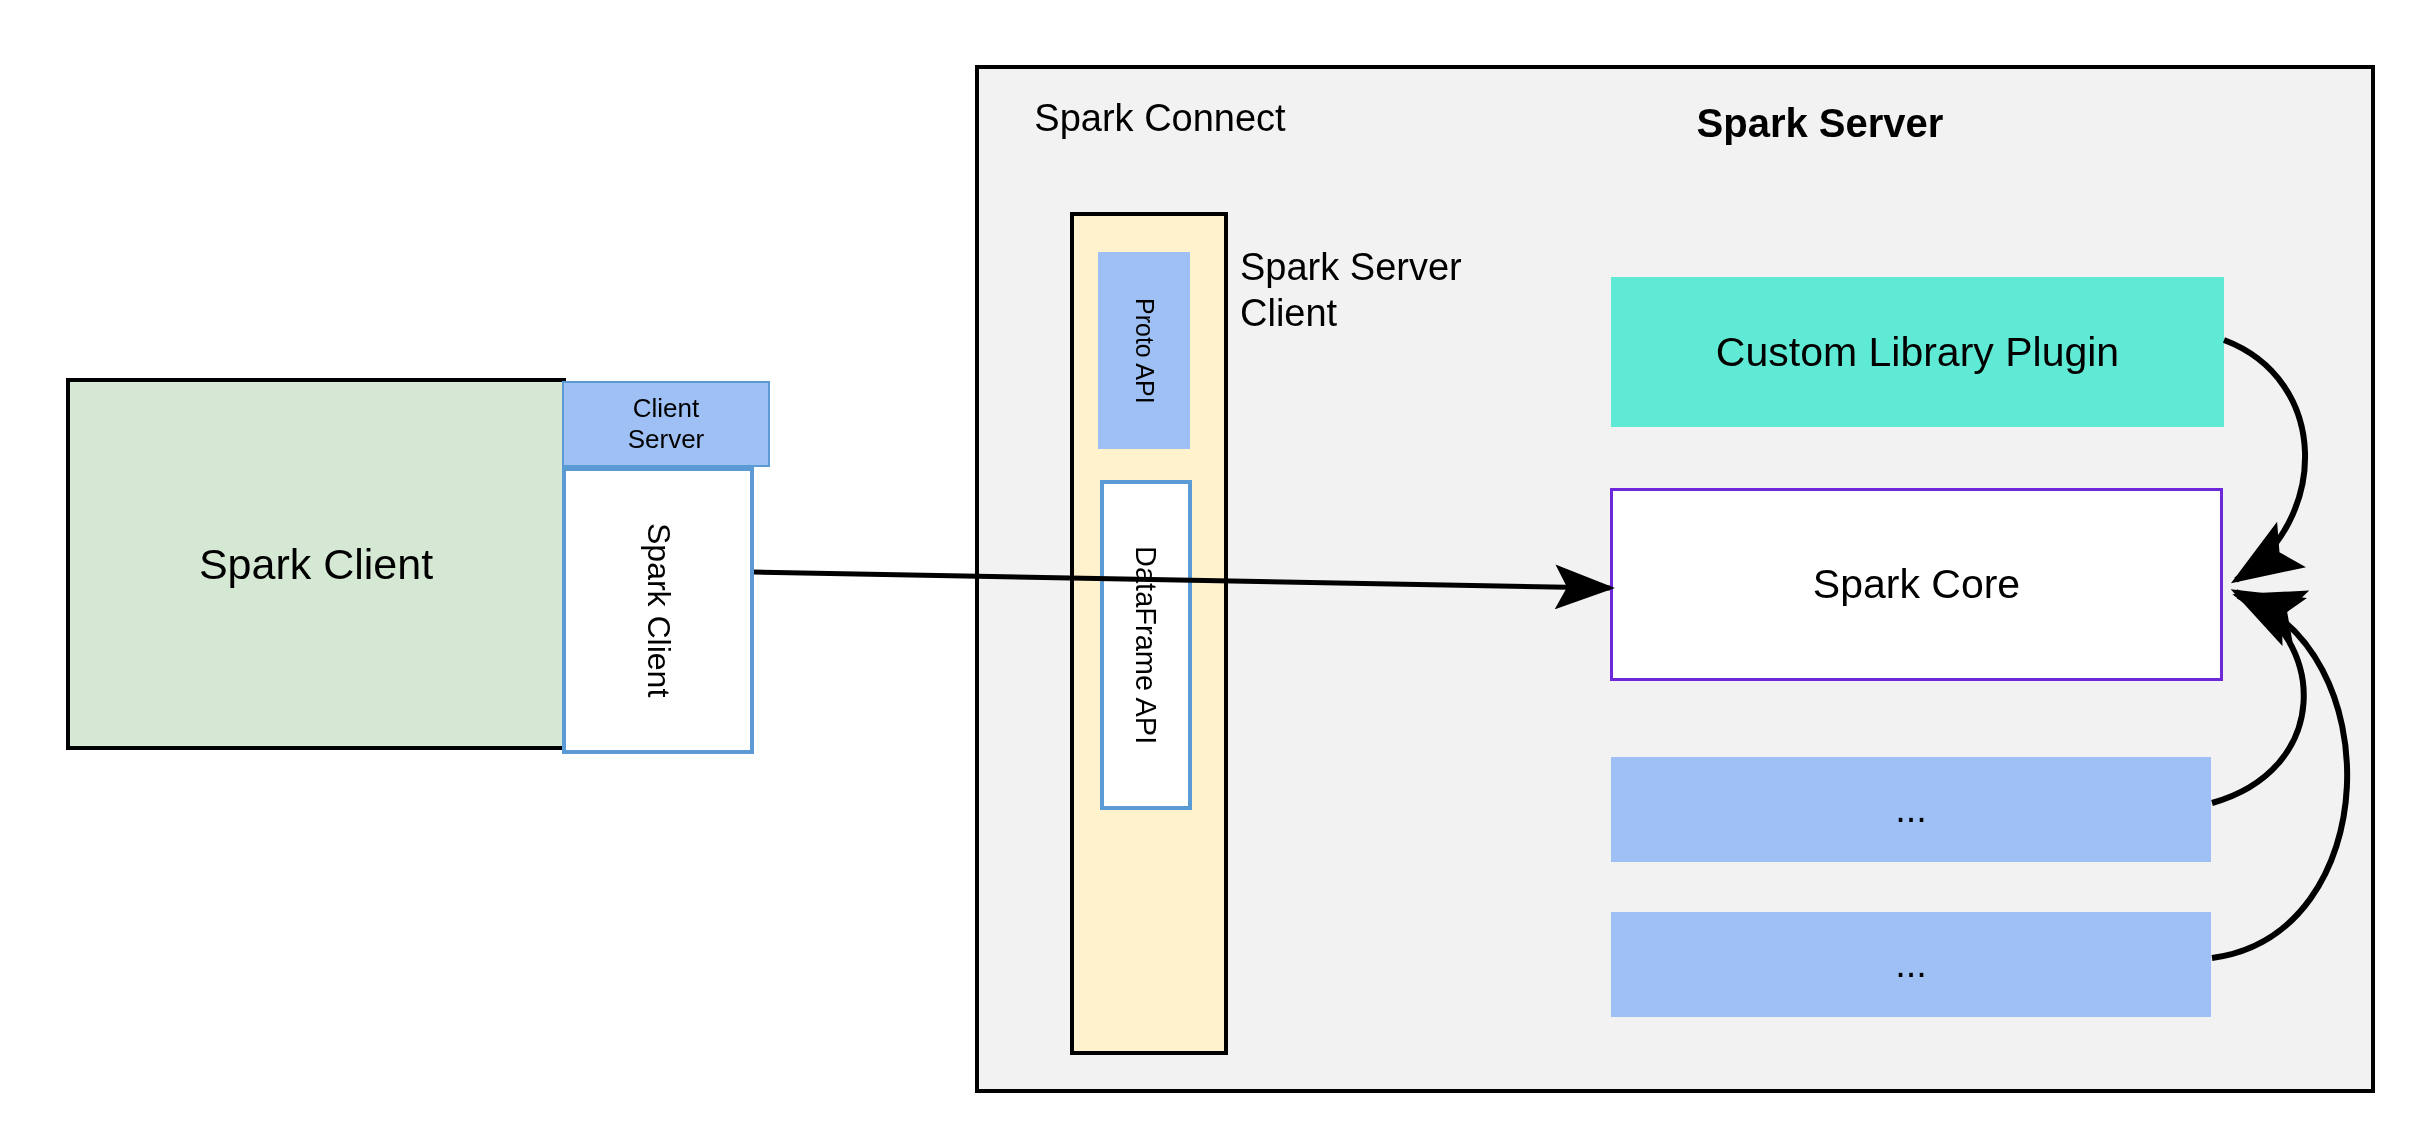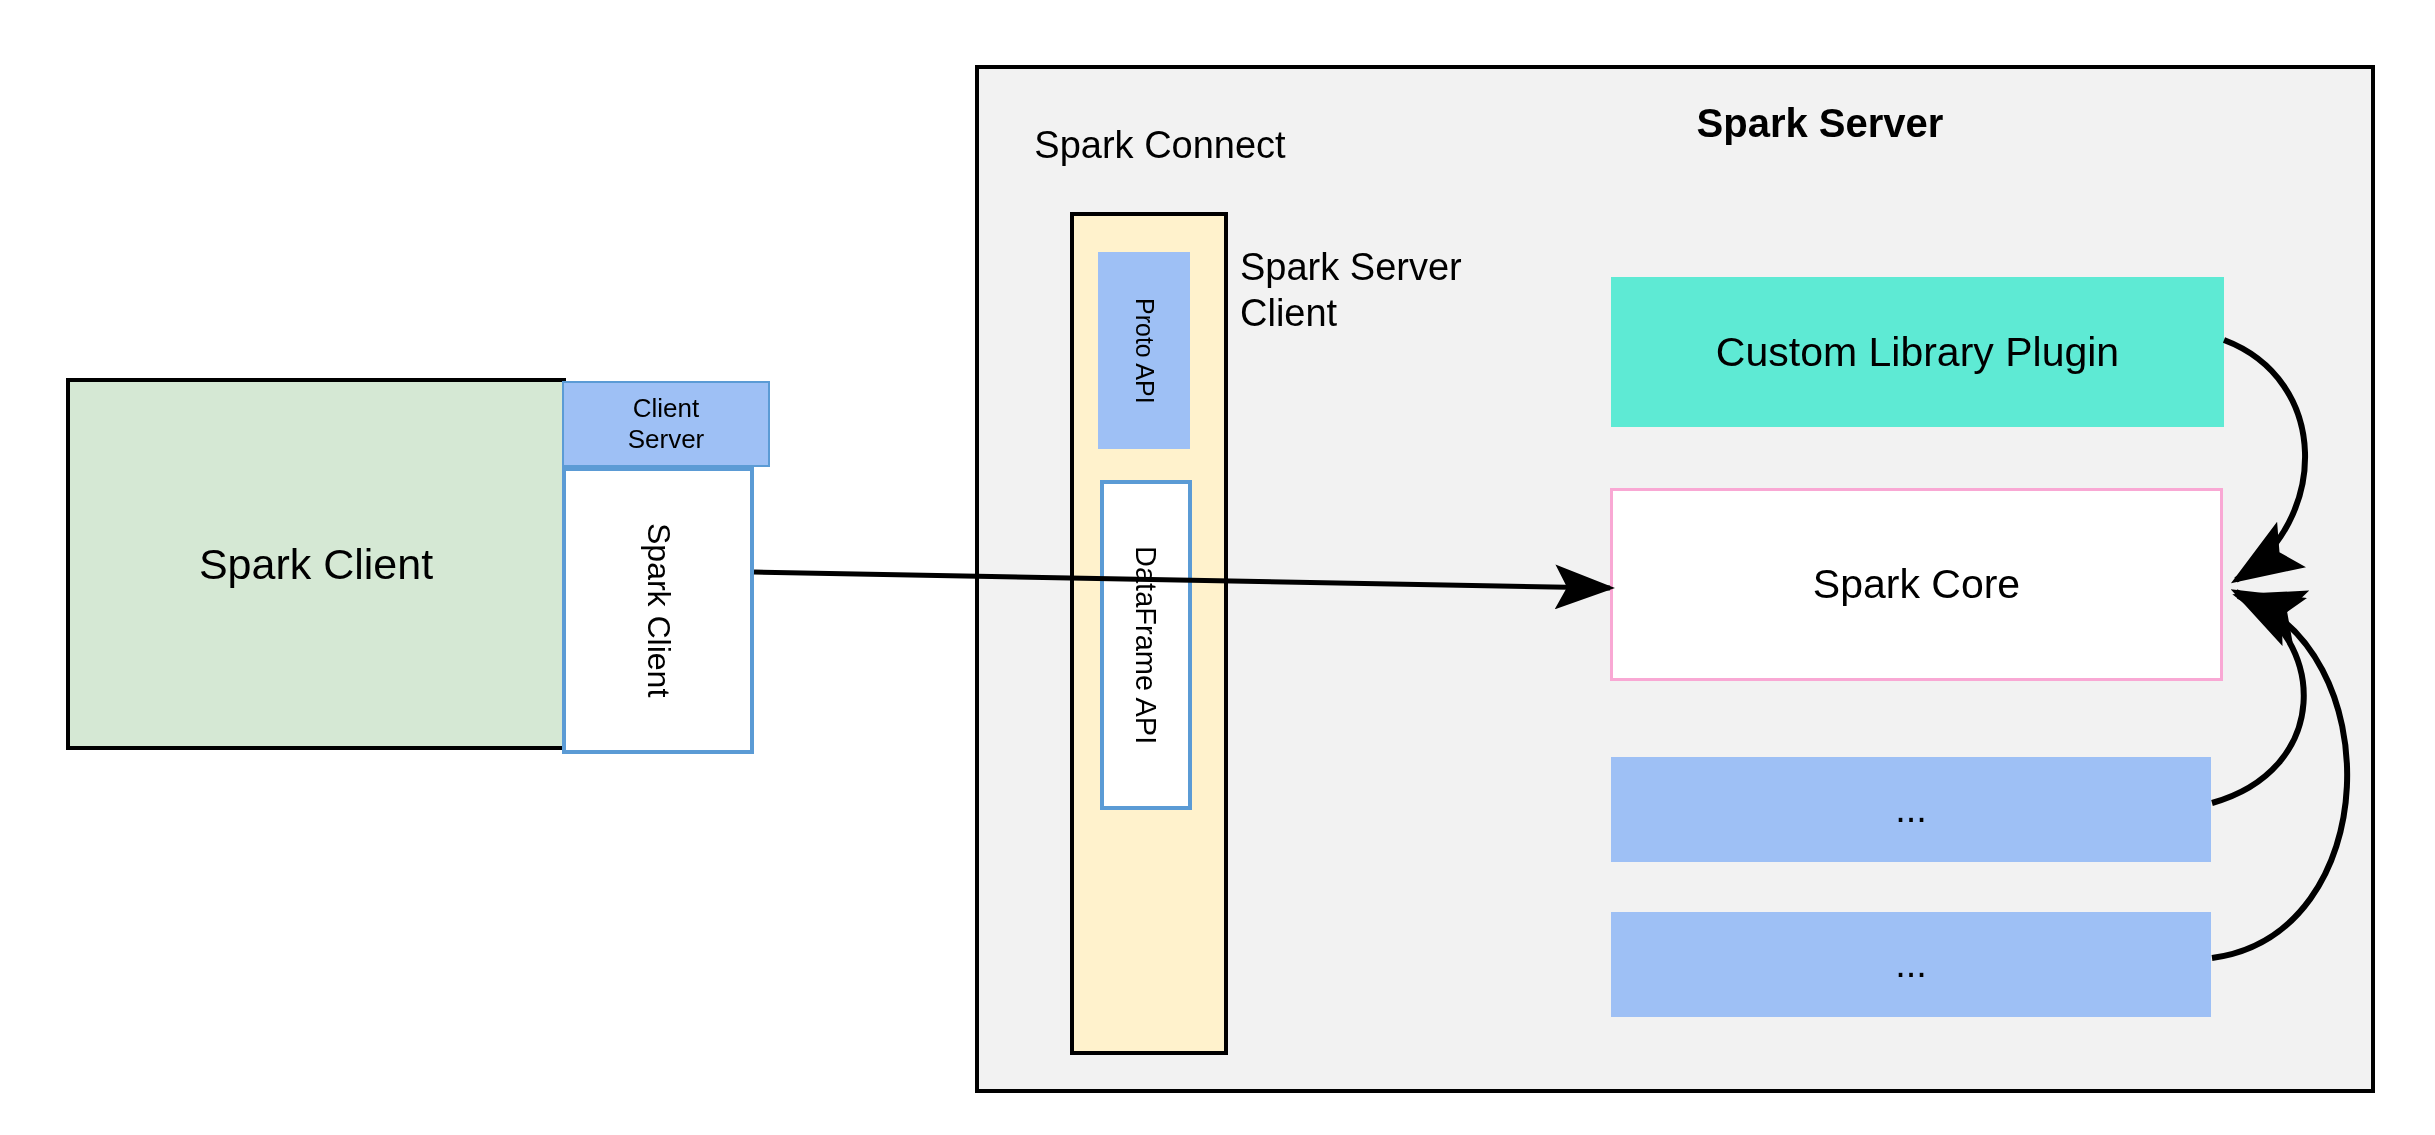--- a/index.html
+++ b/index.html
@@ -81,21 +81,21 @@
     z-index: 1;
   }
 
   
   #label-spark-connect-api {
     left: 1018px;
     top: 68px;
     width: 284px;
     height: 100px;
     font-size: 38px;
-    align-items: flex-end;
+    align-items: center;
     z-index: 4;
   }
   #label-spark-server-title {
     left: 1610px;
     top: 96px;
     width: 420px;
     height: 56px;
     font-size: 40px;
     font-weight: bold;
     z-index: 4;
@@ -166,21 +166,21 @@
     background: #5eead4;
     font-size: 41px;
     z-index: 4;
   }
   #spark-core {
     left: 1610px;
     top: 488px;
     width: 613px;
     height: 193px;
     background: #ffffff;
-    border: 3px solid #f9a8d4;
+    border: 3px solid #6d28d9;
     font-size: 41px;
     z-index: 4;
   }
   #ellipsis-one {
     left: 1611px;
     top: 757px;
     width: 600px;
     height: 105px;
     background: #9ec0f5;
     font-size: 38px;

